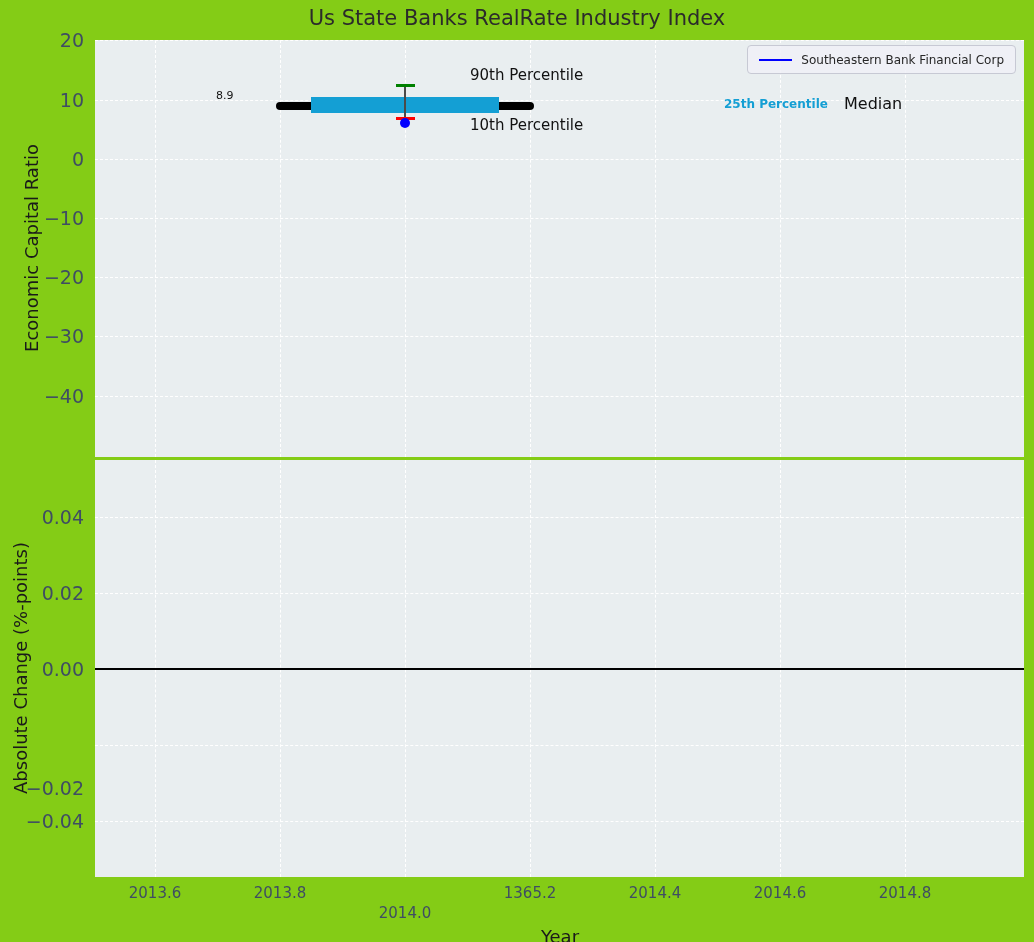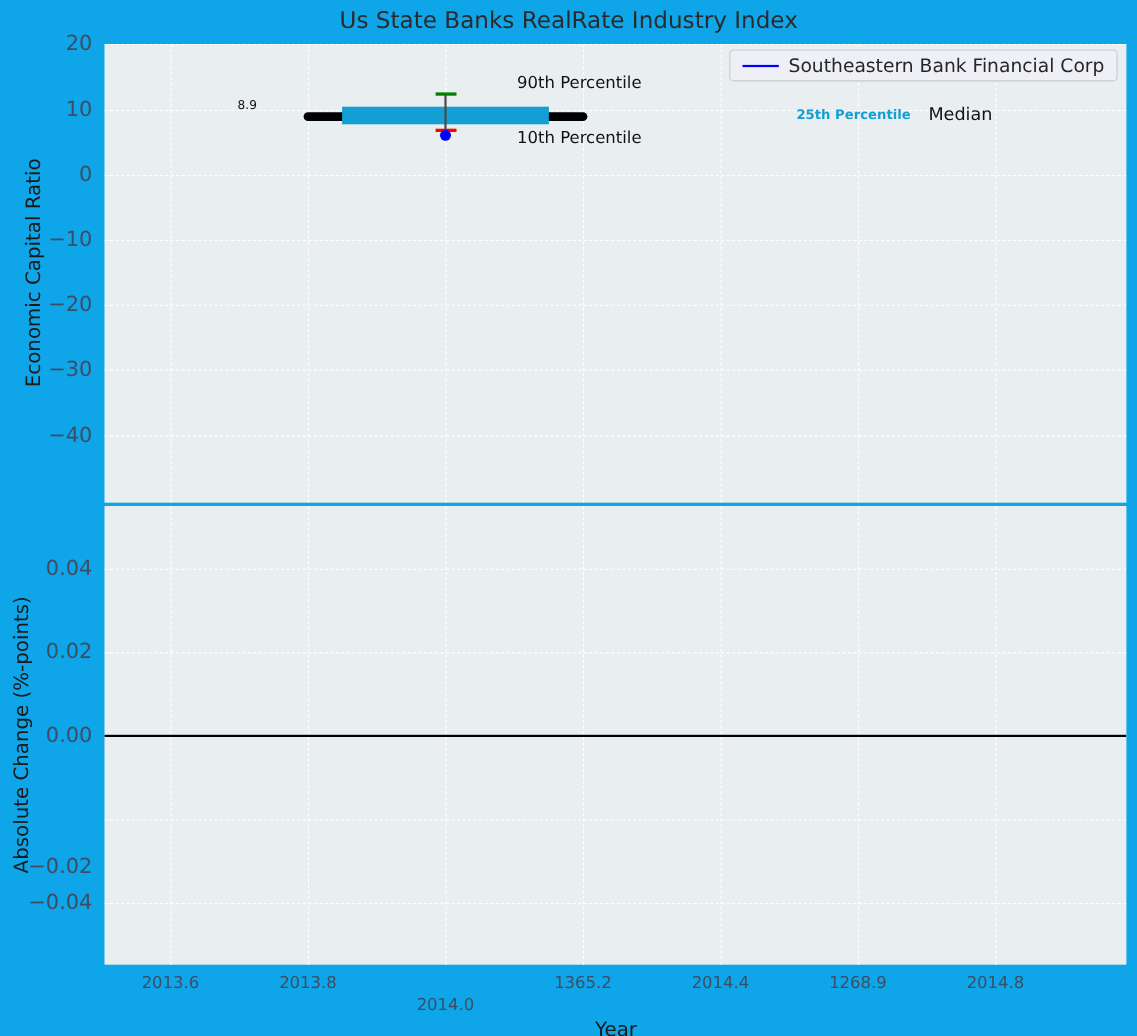--- a/index.html
+++ b/index.html
@@ -1,16 +1,16 @@
 <!DOCTYPE html>
 <html><head>
 <meta charset="utf-8">
 <style>
   html,body{margin:0;padding:0;background:#fff;}
-  .figure{position:relative;width:1034px;height:942px;background:#0ea5e9;
+  .figure{position:relative;width:1034px;height:942px;background:#84cc16;
           font-family:"DejaVu Sans","Liberation Sans",sans-serif;overflow:hidden;}
   .chart-title{position:absolute;top:6px;left:0;width:1034px;text-align:center;
           font-size:21px;color:#2b2b2b;}
   .axes{position:absolute;left:95px;width:929px;height:417px;background:#e9eef0;overflow:hidden;}
   .axes-top{top:40px;}
   .axes-bottom{top:460px;}
   .gridline-v{position:absolute;top:0;bottom:0;width:0;border-left:1px dashed #ffffff;}
   .gridline-h{position:absolute;left:0;right:0;height:0;border-top:1px dashed #ffffff;}
   .ytick{position:absolute;left:0;width:84px;text-align:right;transform:translateY(-50%);
           font-size:19px;color:#3f4d63;line-height:1;}
@@ -20,21 +20,21 @@
   .xlabel{transform:translateX(-50%);margin-top:16px;}
   .ann{position:absolute;color:#111111;white-space:nowrap;line-height:1.1;}
   .ann-pct{font-size:15px;}
   .ann-median{font-size:16px;}
   .ann-p25{font-size:12px;font-weight:bold;}
   .ann-val{font-size:11px;}
   .legend{position:absolute;top:5px;right:8px;height:27px;display:flex;align-items:center;
           gap:9px;padding:0 11px;background:rgba(240,240,247,0.85);border:1px solid #c7c9d4;
           border-radius:4px;}
   .legend-line{width:33px;height:0;border-top:2.5px solid #0000ff;}
-  .legend-label{font-size:17px;color:#262626;white-space:nowrap;}
+  .legend-label{font-size:12px;color:#262626;white-space:nowrap;}
   .mark{position:absolute;}
 </style>
 </head>
 <body>
 
 <div class="figure">
 
   <div class="chart-title">Us State Banks RealRate Industry Index</div>
 
   <div class="axes axes-top" id="axes-top">
@@ -110,16 +110,16 @@
       <div class="ytick" style="top: 517px;">0.04</div>
       <div class="ytick" style="top: 593px;">0.02</div>
       <div class="ytick" style="top: 669px;">0.00</div>
       <div class="ytick" style="top: 788px; text-align: right;">−0.02</div>
       <div class="ytick" style="top: 821px;">−0.04</div>
       <div class="xtick" style="left: 155px;">2013.6</div>
       <div class="xtick" style="left: 280px;">2013.8</div>
       <div class="xtick" style="left: 405px; margin-top: 20px;">2014.0</div>
       <div class="xtick" style="left: 530px;">1365.2</div>
       <div class="xtick" style="left: 655px;">2014.4</div>
-      <div class="xtick" style="left: 780px;">1268.9</div>
+      <div class="xtick" style="left: 780px;">2014.6</div>
       <div class="xtick" style="left: 905px;">2014.8</div>
     </div>
 </div>
 
 </body></html>

